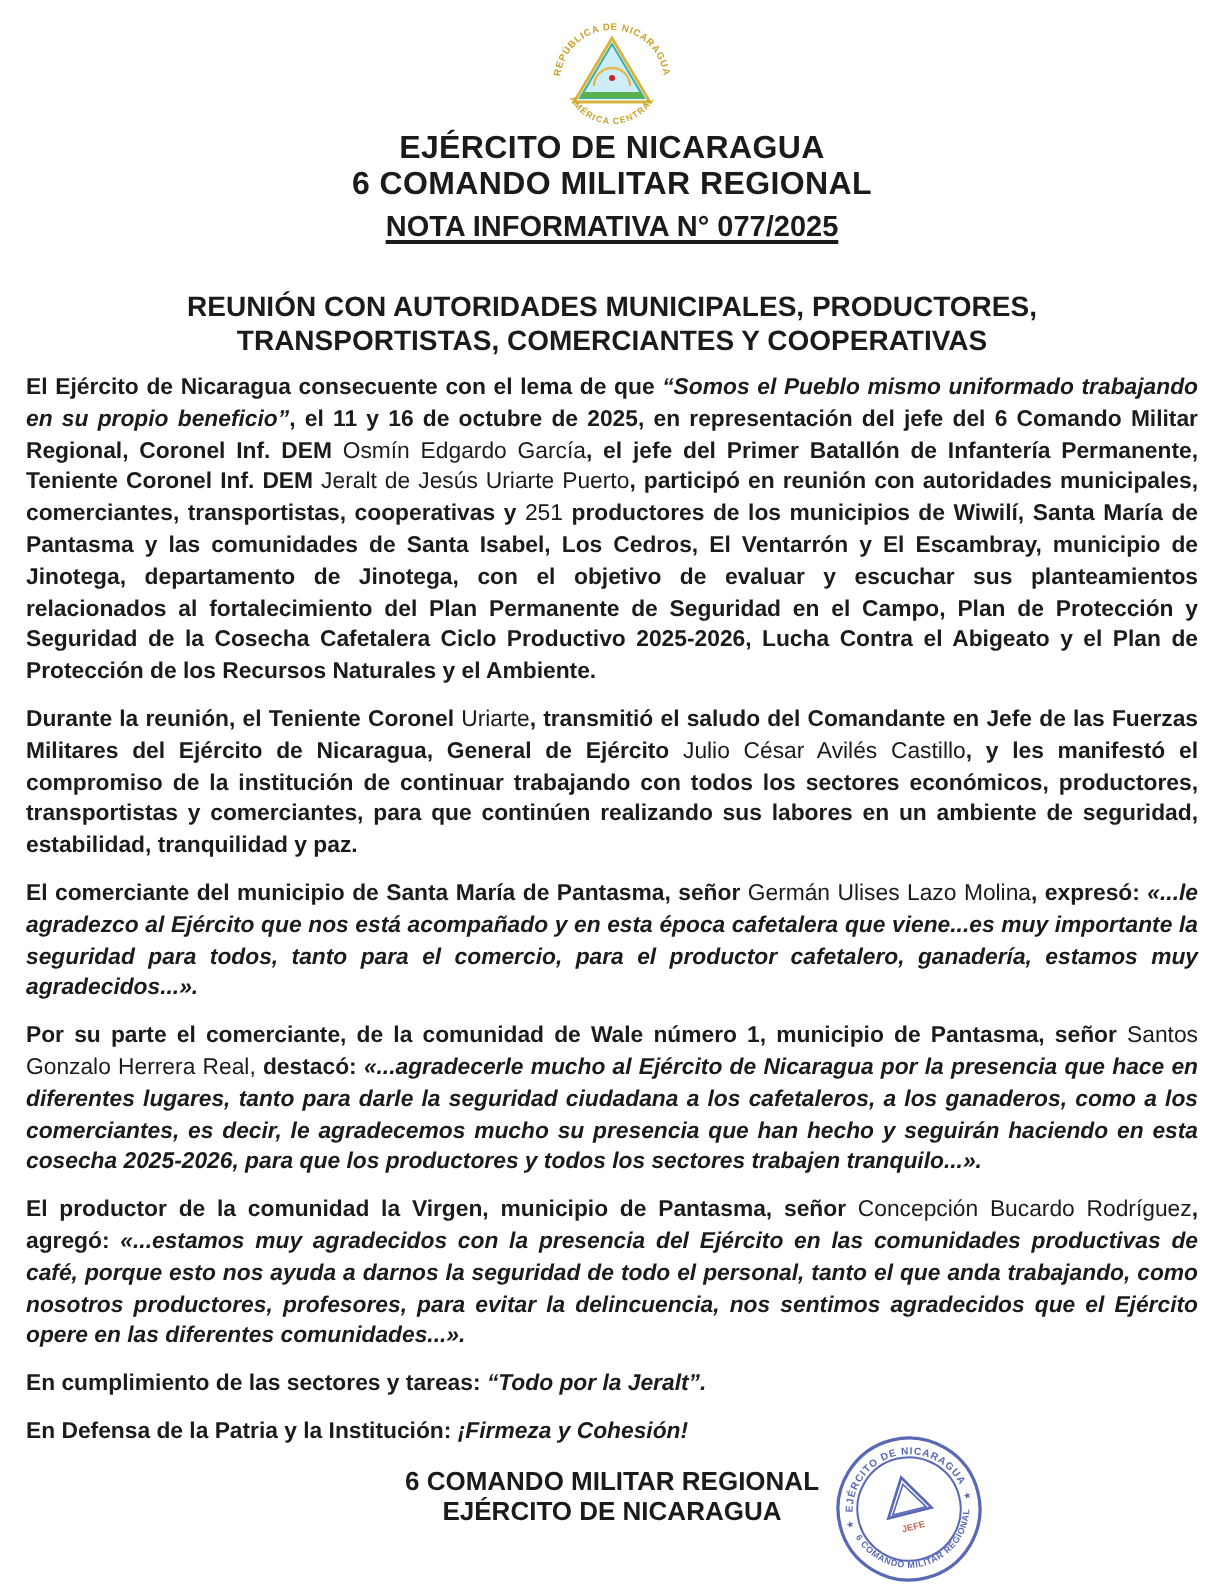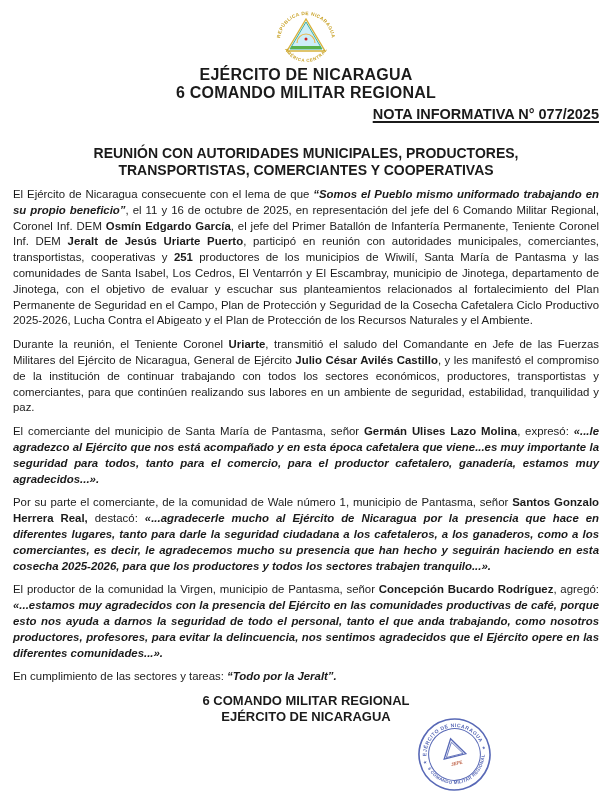--- a/index.html
+++ b/index.html
@@ -14,36 +14,36 @@
     box-sizing:border-box;
     padding:8px 13px 0 13px;
   }
   .emblem-wrap{text-align:center;height:54px;}
   .org-line{
     text-align:center;font-weight:bold;font-size:16px;line-height:18px;margin:0;
     letter-spacing:.2px;
   }
   .org-line.first{margin-top:4px;}
   .note-title{
-    text-align:right;font-weight:bold;font-size:14.5px;line-height:17px;margin:4px 0 17px 0;
+    text-align:center;font-weight:bold;font-size:14.5px;line-height:17px;margin:4px 0 17px 0;
   }
   .note-title span{
     text-decoration:underline;text-decoration-thickness:1.5px;text-underline-offset:2px;
   }
   .subject{
     text-align:center;font-weight:bold;font-size:14px;line-height:16.5px;
     max-width:480px;margin:22px auto 0 auto;
   }
   .body-text{margin-top:9px;}
   .para{
     font-size:11.4px;line-height:15.8px;text-align:justify;
     margin:0 0 8px 0;
   }
-  .run-normal{font-weight:normal;font-style:normal;}
-  .run-bold{font-weight:bold;}
+  .run-normal{font-weight:bold;font-style:normal;}
+  .run-bold{font-weight:normal;}
   .run-bolditalic{font-weight:bold;font-style:italic;}
   .signature{
     text-align:center;font-weight:bold;font-size:13px;line-height:15.5px;margin-top:3px;
   }
   .stamp{
     position:absolute;left:417px;top:717px;width:75px;height:75px;opacity:.92;
   }
   .gold{fill:#c9a227;}
 </style>
 </head>
@@ -76,20 +76,21 @@
   <p class="note-title"><span>NOTA INFORMATIVA N° 077/2025</span></p>
   <p class="subject">REUNIÓN CON AUTORIDADES MUNICIPALES, PRODUCTORES, TRANSPORTISTAS, COMERCIANTES Y COOPERATIVAS</p>
 
   <div class="body-text">
     <p class="para"><span class="run-normal">El Ejército de Nicaragua consecuente con el lema de que </span><span class="run-bolditalic">“Somos el Pueblo mismo uniformado trabajando en su propio beneficio”</span><span class="run-normal">, el 11 y 16 de octubre de 2025, en representación del jefe del 6 Comando Militar Regional, Coronel Inf. DEM </span><span class="run-bold">Osmín Edgardo García</span><span class="run-normal">, el jefe del Primer Batallón de Infantería Permanente, Teniente Coronel Inf. DEM </span><span class="run-bold">Jeralt de Jesús Uriarte Puerto</span><span class="run-normal">, participó en reunión con autoridades municipales, comerciantes, transportistas, cooperativas y </span><span class="run-bold">251</span><span class="run-normal"> productores de los municipios de Wiwilí, Santa María de Pantasma y las comunidades de Santa Isabel, Los Cedros, El Ventarrón y El Escambray, municipio de Jinotega, departamento de Jinotega, con el objetivo de evaluar y escuchar sus planteamientos relacionados al fortalecimiento del Plan Permanente de Seguridad en el Campo, Plan de Protección y Seguridad de la Cosecha Cafetalera Ciclo Productivo 2025-2026, Lucha Contra el Abigeato y el Plan de Protección de los Recursos Naturales y el Ambiente.</span></p>
     <p class="para"><span class="run-normal">Durante la reunión, el Teniente Coronel </span><span class="run-bold">Uriarte</span><span class="run-normal">, transmitió el saludo del Comandante en Jefe de las Fuerzas Militares del Ejército de Nicaragua, General de Ejército </span><span class="run-bold">Julio César Avilés Castillo</span><span class="run-normal">, y les manifestó el compromiso de la institución de continuar trabajando con todos los sectores económicos, productores, transportistas y comerciantes, para que continúen realizando sus labores en un ambiente de seguridad, estabilidad, tranquilidad y paz.</span></p>
     <p class="para"><span class="run-normal">El comerciante del municipio de Santa María de Pantasma, señor </span><span class="run-bold">Germán Ulises Lazo Molina</span><span class="run-normal">, expresó: </span><span class="run-bolditalic">«...le agradezco al Ejército que nos está acompañado y en esta época cafetalera que viene...es muy importante la seguridad para todos, tanto para el comercio, para el productor cafetalero, ganadería, estamos muy agradecidos...».</span></p>
     <p class="para"><span class="run-normal">Por su parte el comerciante, de la comunidad de Wale número 1, municipio de Pantasma, señor </span><span class="run-bold">Santos Gonzalo Herrera Real,</span><span class="run-normal"> destacó: </span><span class="run-bolditalic">«...agradecerle mucho al Ejército de Nicaragua por la presencia que hace en diferentes lugares, tanto para darle la seguridad ciudadana a los cafetaleros, a los ganaderos, como a los comerciantes, es decir, le agradecemos mucho su presencia que han hecho y seguirán haciendo en esta cosecha 2025-2026, para que los productores y todos los sectores trabajen tranquilo...».</span></p>
     <p class="para"><span class="run-normal">El productor de la comunidad la Virgen, municipio de Pantasma, señor </span><span class="run-bold">Concepción Bucardo Rodríguez</span><span class="run-normal">, agregó: </span><span class="run-bolditalic">«...estamos muy agradecidos con la presencia del Ejército en las comunidades productivas de café, porque esto nos ayuda a darnos la seguridad de todo el personal, tanto el que anda trabajando, como nosotros productores, profesores, para evitar la delincuencia, nos sentimos agradecidos que el Ejército opere en las diferentes comunidades...».</span></p>
     <p class="para"><span class="run-normal">En cumplimiento de las sectores y tareas: </span><span class="run-bolditalic">“Todo por la Jeralt”.</span></p>
+    <p class="para"><span class="run-normal">En Defensa de la Patria y la Institución: </span><span class="run-bolditalic">¡Firmeza y Cohesión!</span></p>
   </div>
 
   <div class="signature">
     <div>6 COMANDO MILITAR REGIONAL</div>
     <div>EJÉRCITO DE NICARAGUA</div>
   </div>
 
   <svg class="stamp" viewBox="0 0 74 74">
     <defs>
       <path id="stTop" d="M 9 38 A 28 28 0 0 1 65 38" fill="none"></path>

